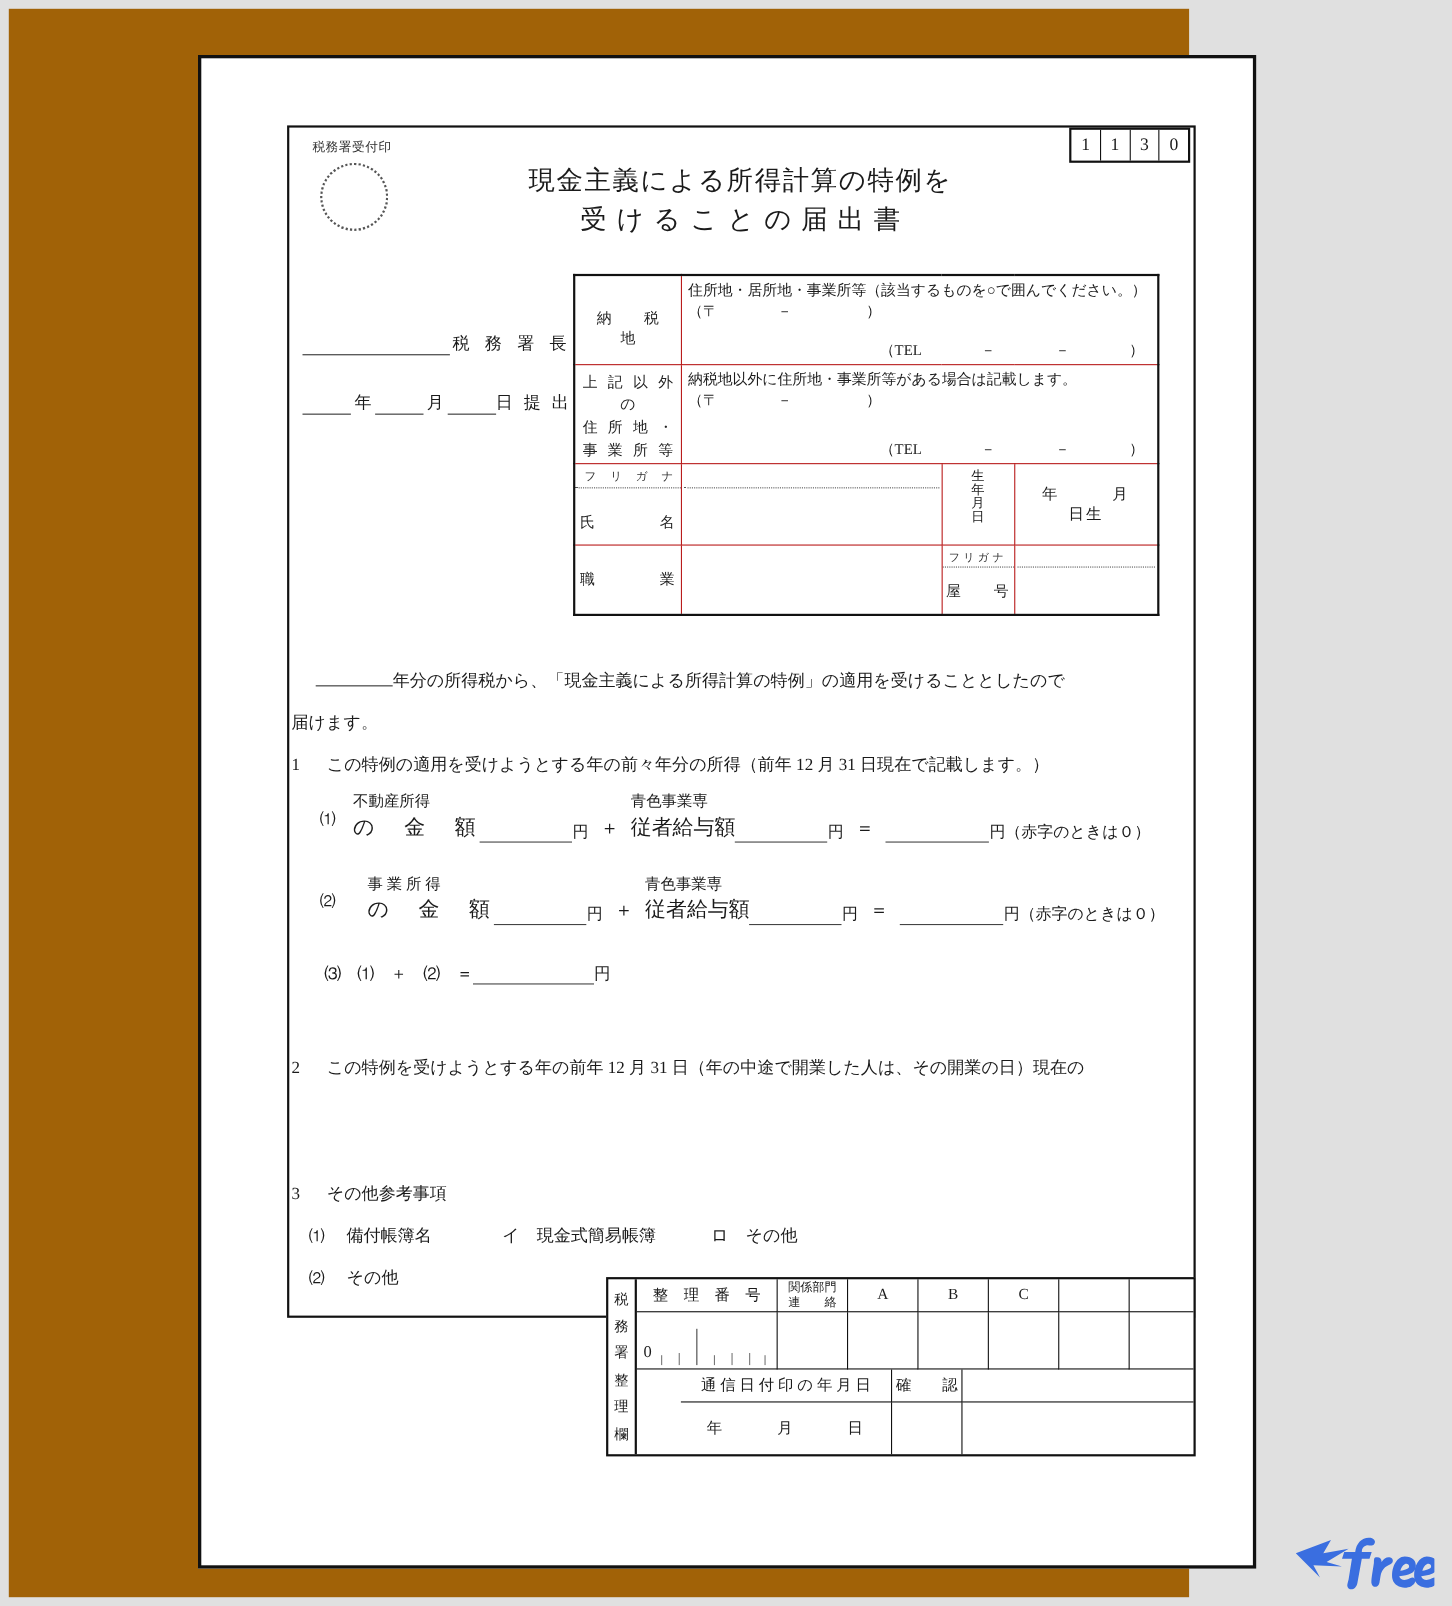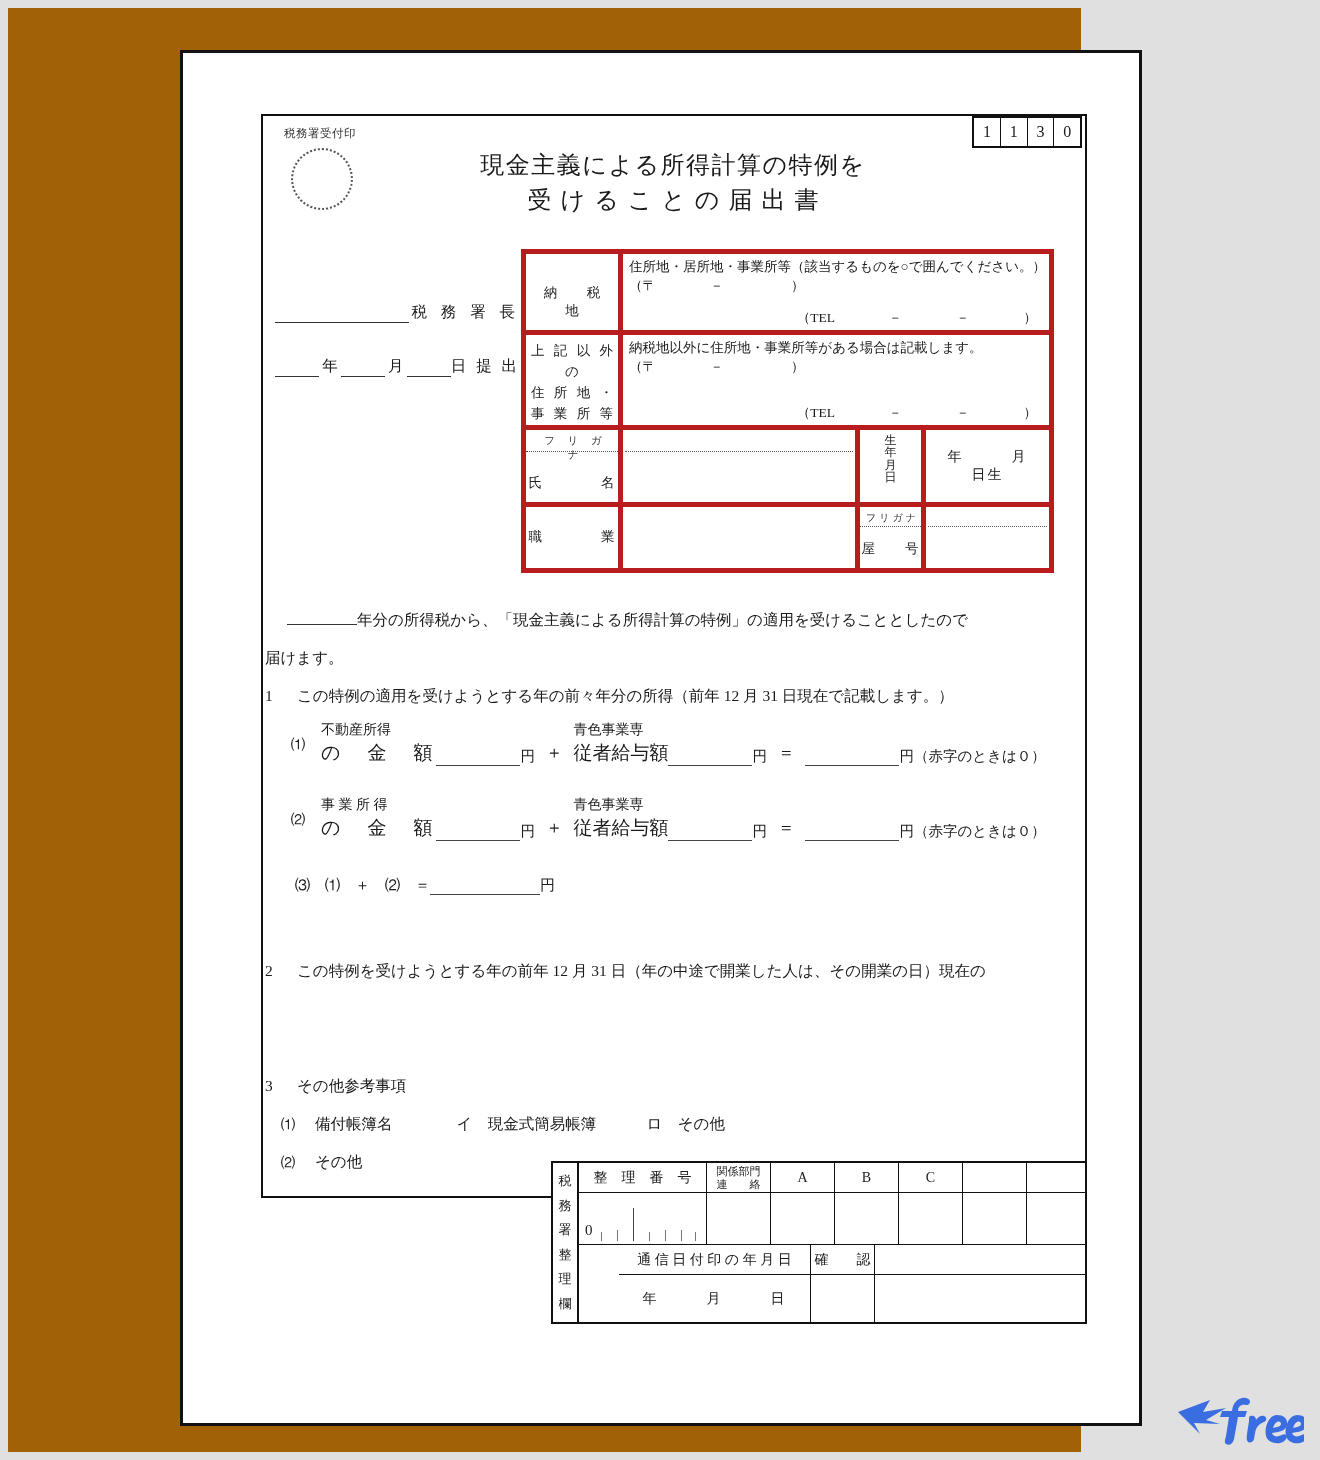--- a/index.html
+++ b/index.html
@@ -89,21 +89,21 @@
   #date-line .u { margin: 0 3px; white-space: nowrap; }
   #date-line .tail { letter-spacing: 3px; white-space: nowrap; }
 
   
   #tp-table {
     left: 258px; top: 133px;
     width: 533px;
     border: 2px solid #111;
     border-collapse: collapse;
   }
-  #tp-table td { border: 5px solid #b91c1c; vertical-align: top; padding: 0; }
+  #tp-table td { border: 1px solid #b91c1c; vertical-align: top; padding: 0; }
   .lbl-cell {
     width: 97px;
     font-size: 13.5px;
     text-align: center;
     color: #222;
     padding-top: 6px !important;
   }
   .lbl-cell .sp { letter-spacing: 8px; padding-left: 8px; display:block; }
   .lbl-cell .sp2 { letter-spacing: 3px; padding-left: 3px; display:block; line-height:1.55;}
   .field-cell { position: relative; font-size: 13.5px; }
@@ -315,21 +315,21 @@
         <span class="two-line">
           <span class="l1">青色事業専</span>
           <span class="l2">従者給与額</span>
         </span><span class="ul-m"></span><span class="yen">円</span>
         <span class="op">＝</span>
         <span class="ul-l"></span><span class="yen">円</span><span class="note">（赤字のときは０）</span>
       </div>
 
       <div class="abs calc-row" id="calc2">
         <span class="idx">⑵</span>
-        <span class="two-line" style="margin-left:30px;">
+        <span class="two-line" style="margin-left:43px;">
           <span class="l1">事 業 所 得</span>
           <span class="l2 sp-wide">の　金　額</span>
         </span><span class="ul-m"></span><span class="yen">円</span>
         <span class="op">＋</span>
         <span class="two-line">
           <span class="l1">青色事業専</span>
           <span class="l2">従者給与額</span>
         </span><span class="ul-m"></span><span class="yen">円</span>
         <span class="op">＝</span>
         <span class="ul-l"></span><span class="yen">円</span><span class="note">（赤字のときは０）</span>

